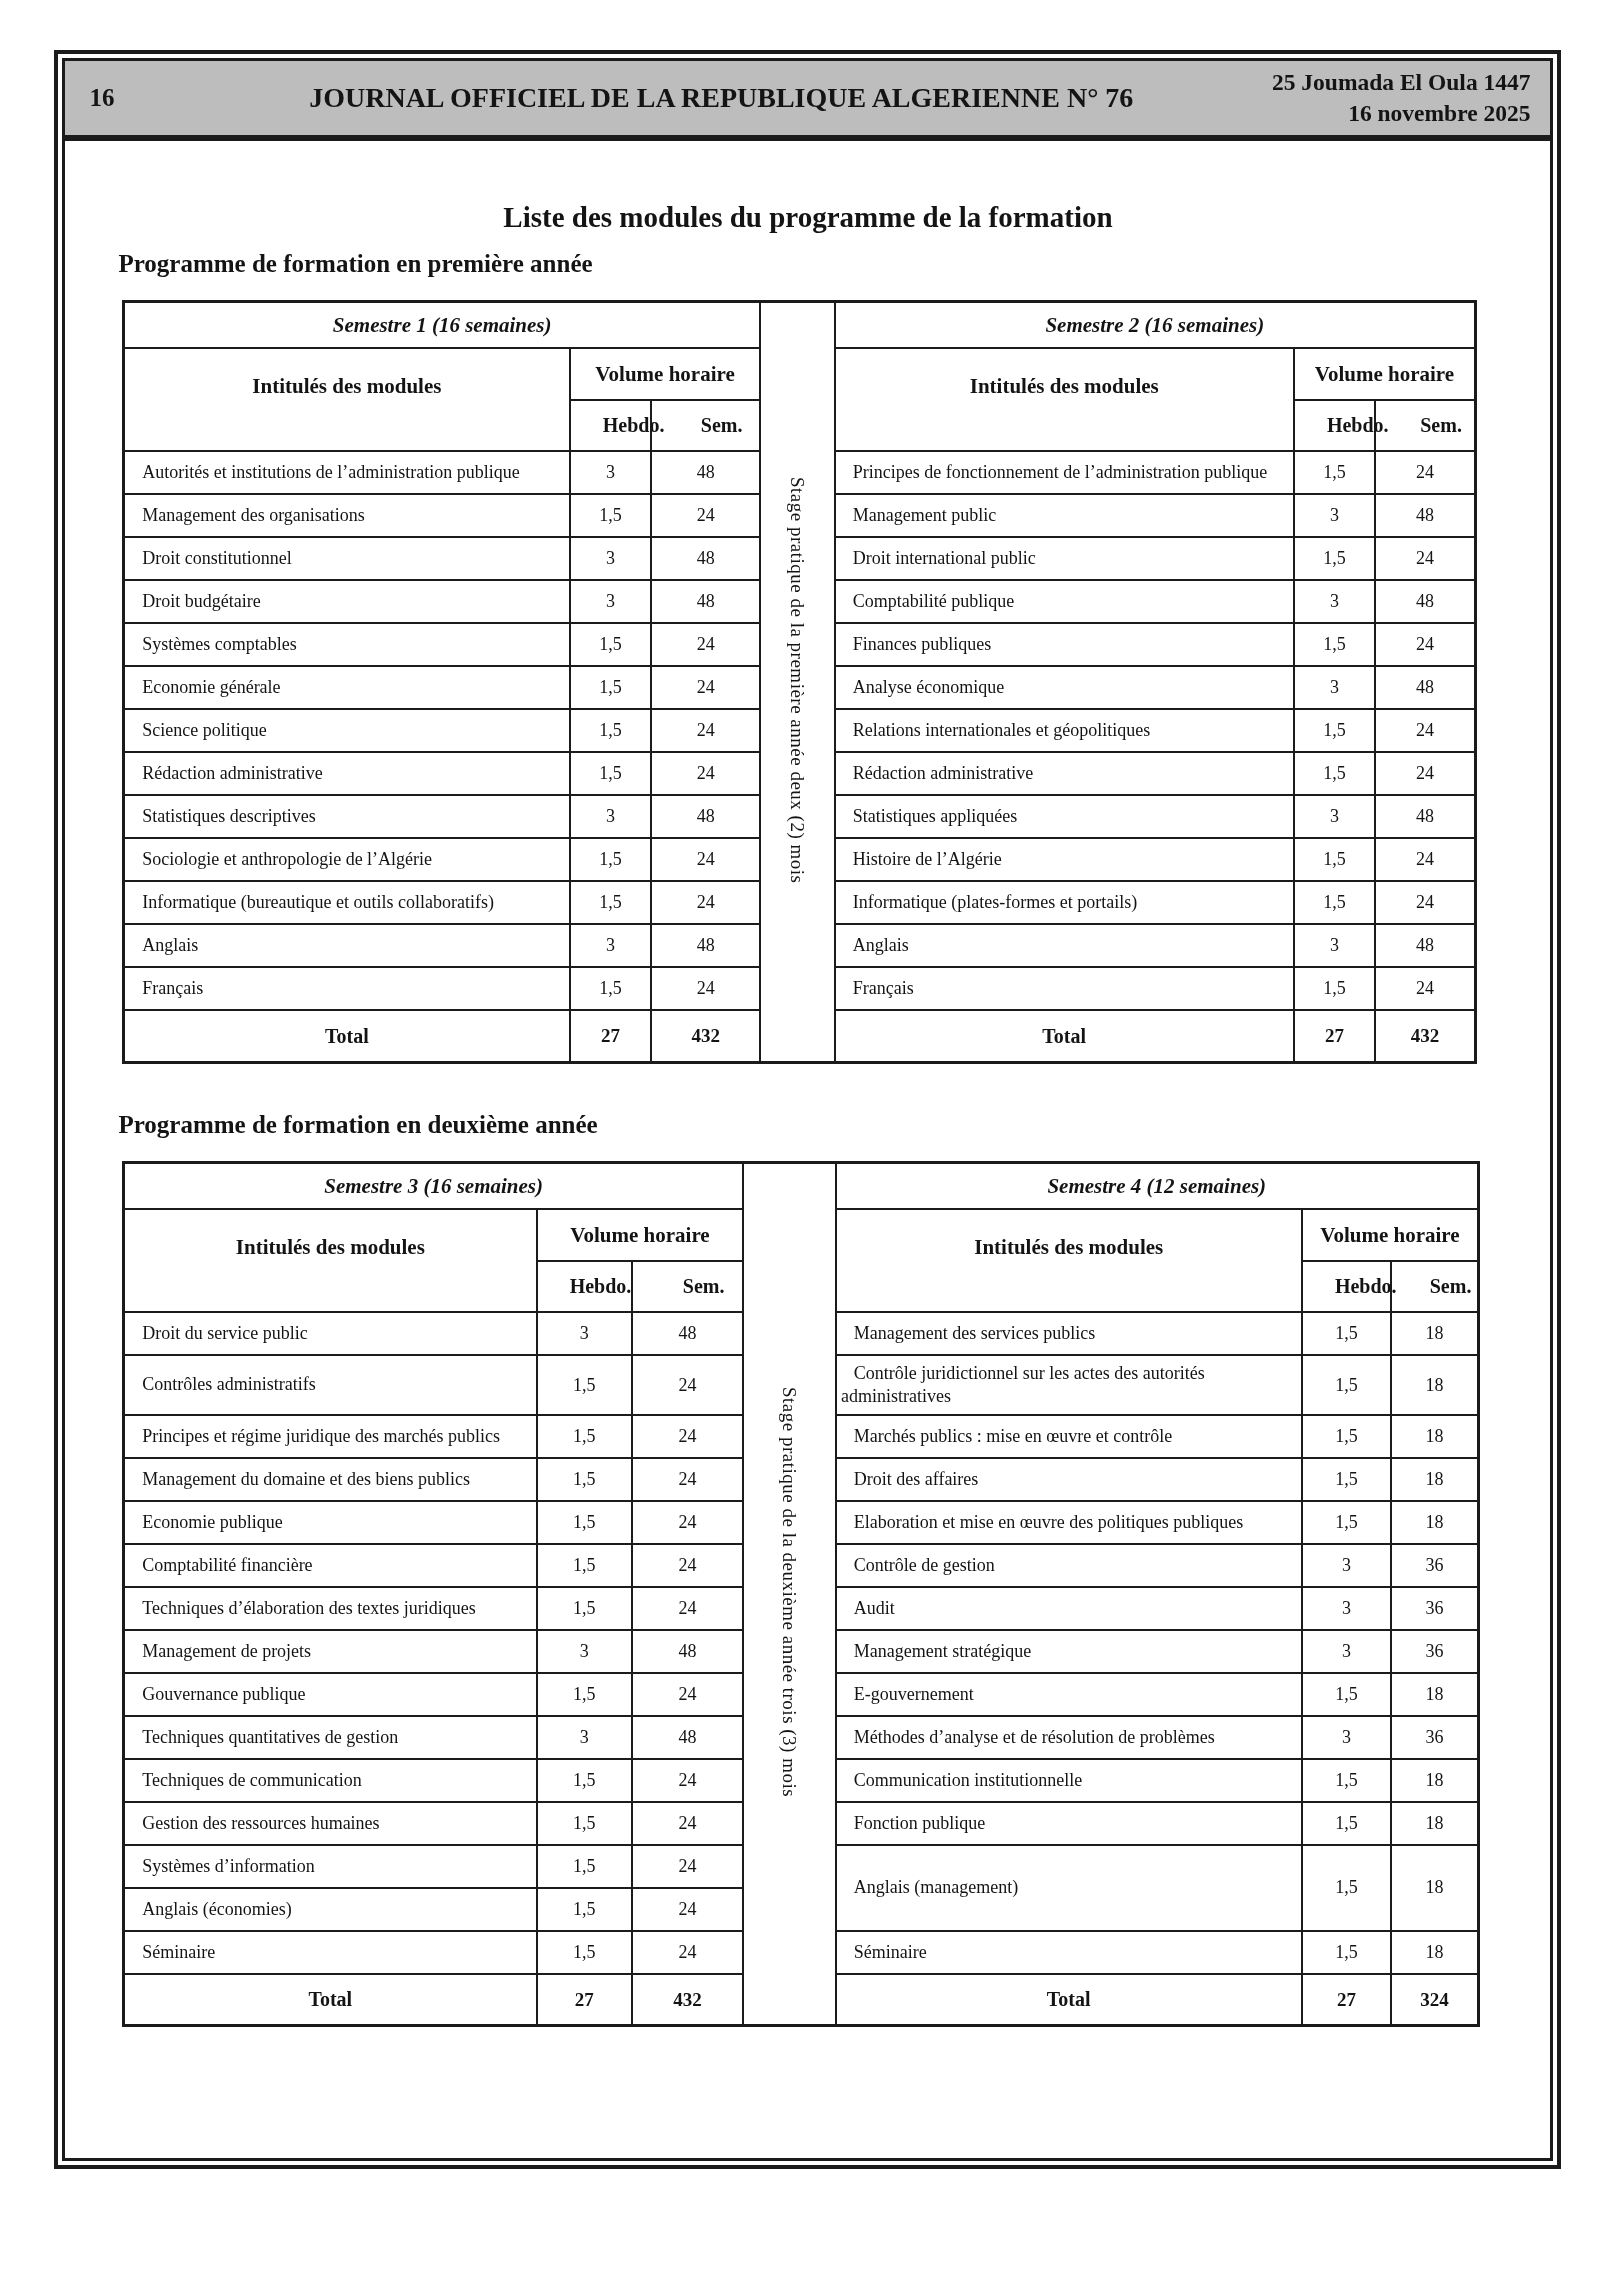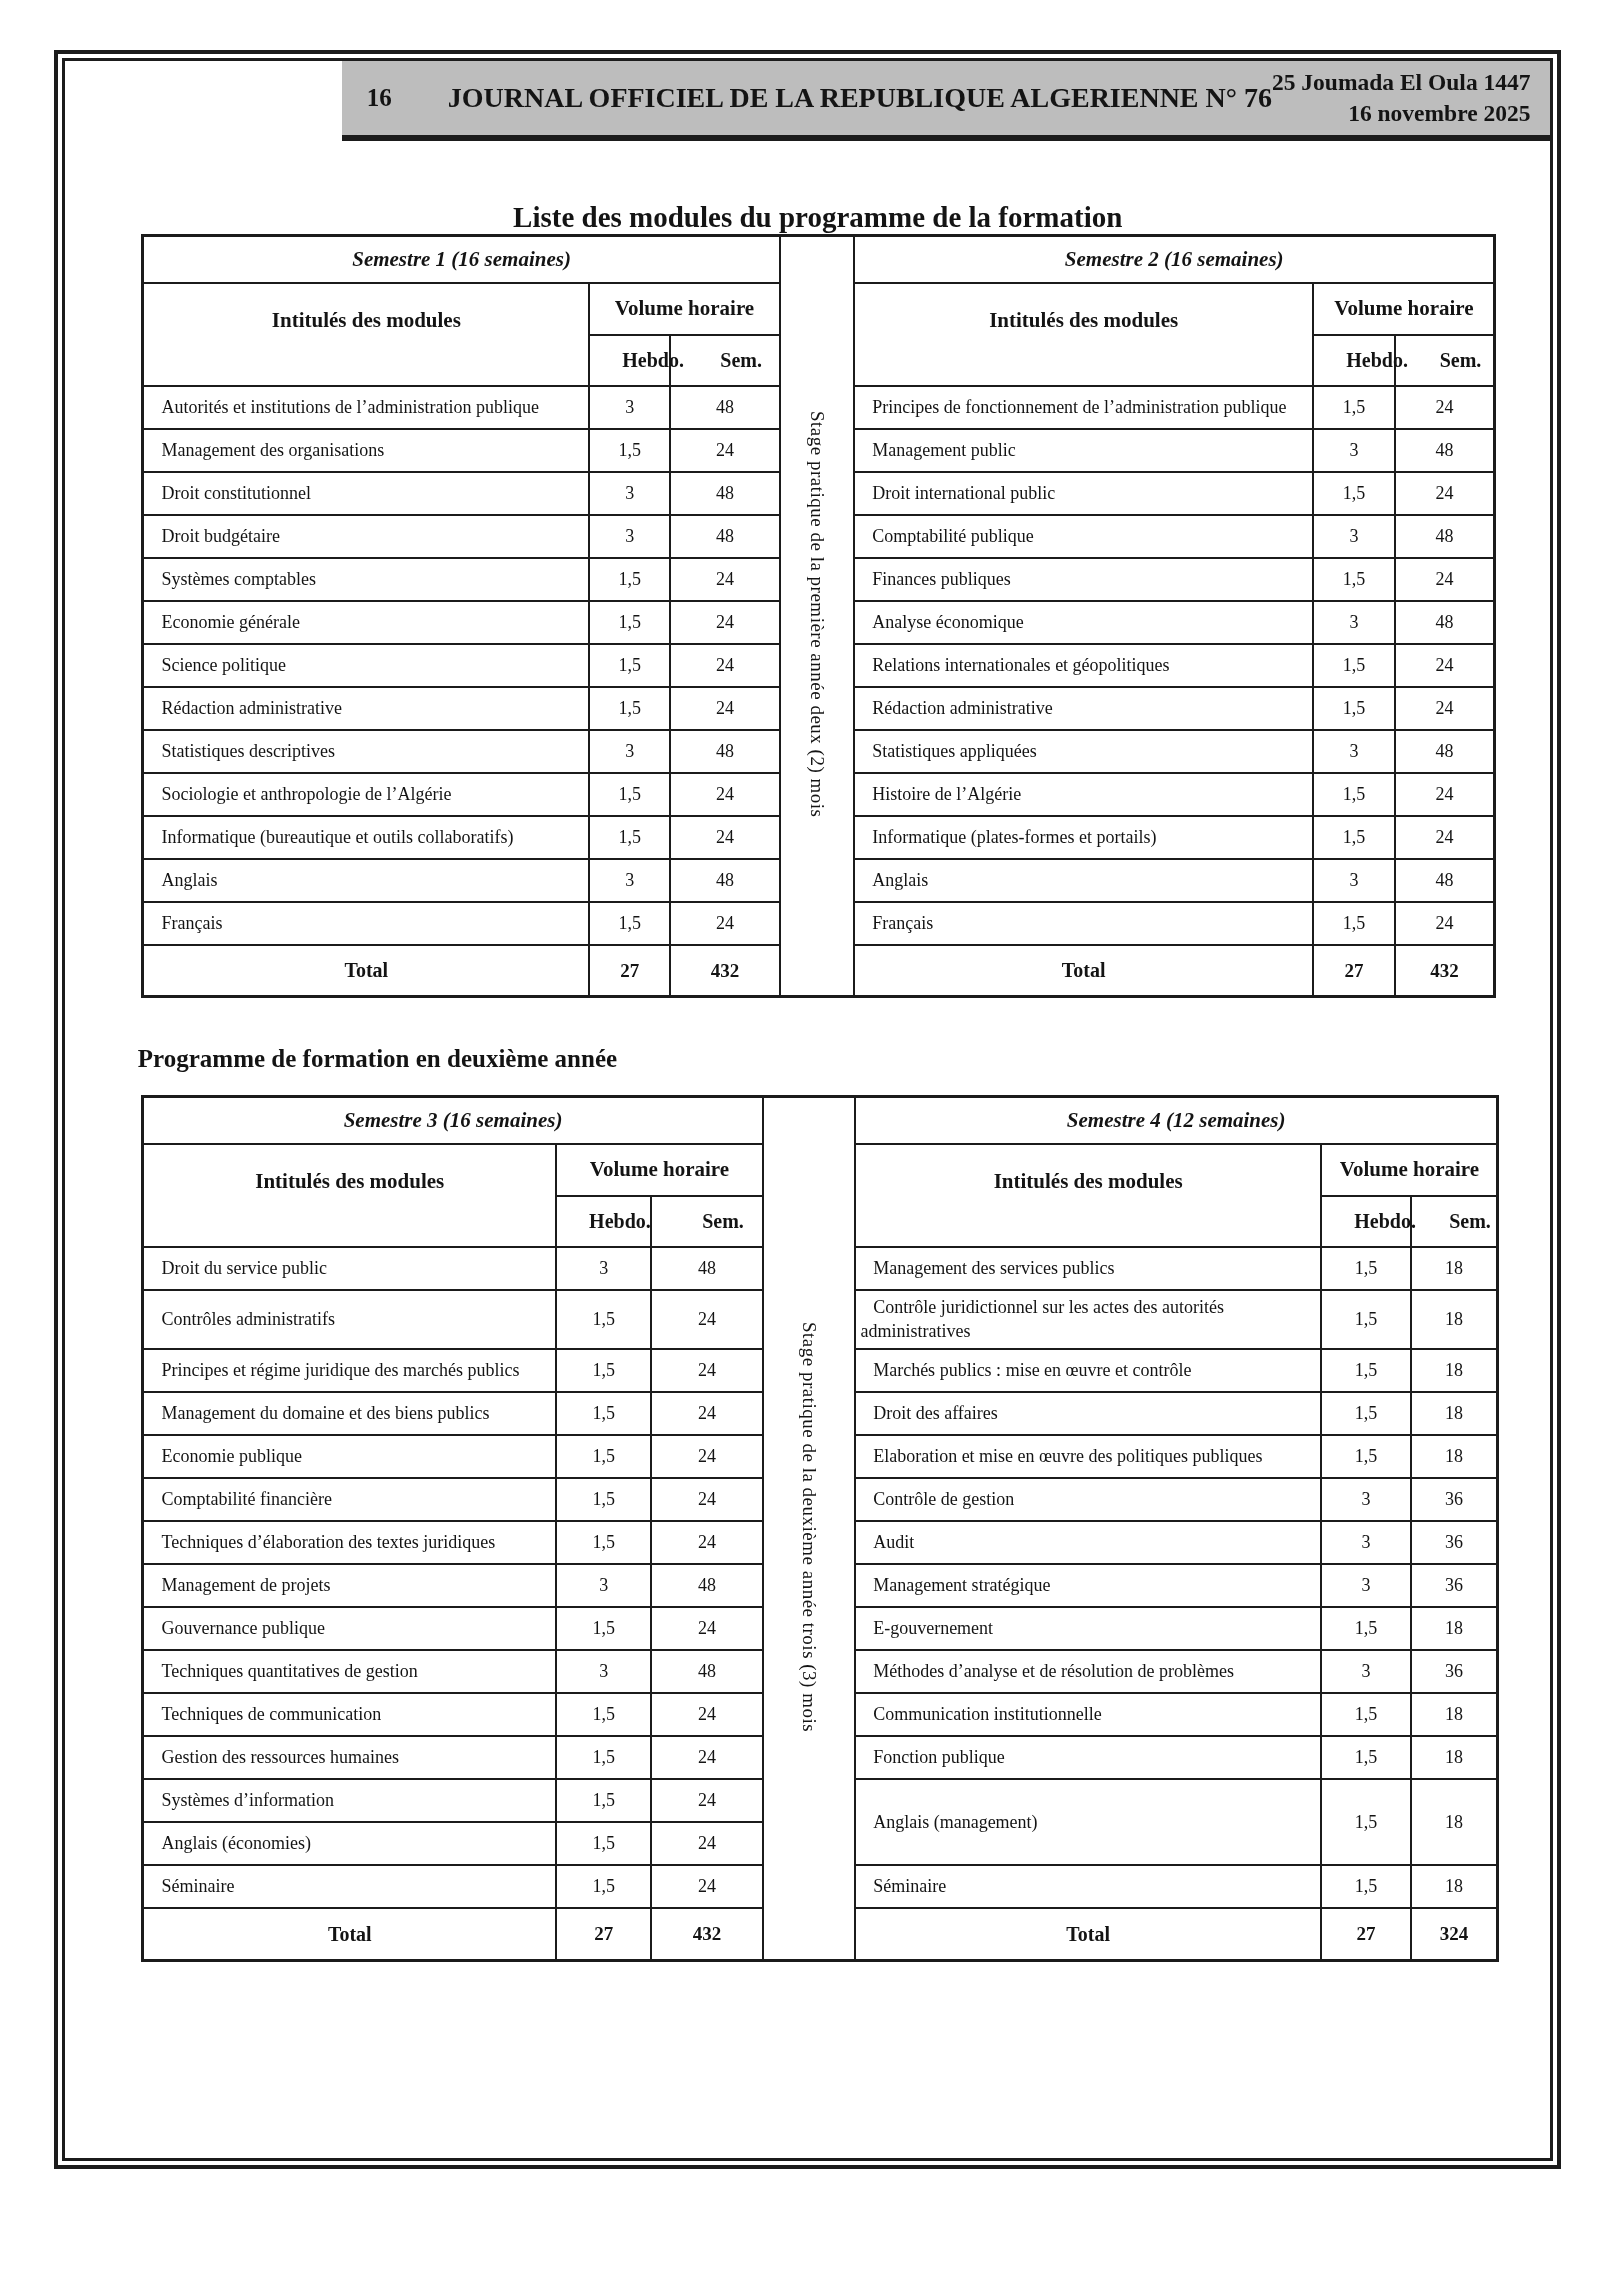--- a/index.html
+++ b/index.html
@@ -8,21 +8,21 @@
     width:1615px; height:2285px; position:relative; margin:0 auto;
     background:#ffffff; overflow:hidden;
     font-family:"Liberation Serif", serif; color:#141414;
   }
   .frame {
     position:absolute; left:54px; top:50px; right:54px; bottom:116px;
     border:4.5px solid #1b1b1b; padding:3.6px; background:#fff;
   }
   .frame-inner {
     border:3.6px solid #1b1b1b; width:100%; height:100%;
-    display:flex; flex-direction:column; background:#fff;align-items:flex-end;
+    display:flex; flex-direction:column; background:#fff;
   }
   .band {
     background:#bdbdbd; border-bottom:6.3px solid #1b1b1b;
     height:80px; flex:0 0 auto;
     display:flex; align-items:center; padding:0 16.3px 0 25px;
   }
   .band .pageno { font-weight:700; font-size:25px; width:81px; }
   .band .jtitle { flex:1; text-align:center; font-weight:700; font-size:28px; }
   .band .dates  { text-align:right; font-weight:700; font-size:23.5px; line-height:1.32; padding-right:3.6px; }
   .content { flex:1 1 auto; padding:49px 51px 0 52px; }
@@ -62,20 +62,21 @@
       <div class="jtitle">JOURNAL OFFICIEL DE LA REPUBLIQUE ALGERIENNE N° 76</div>
       <div class="dates">
         <div>25 Joumada El Oula 1447</div>
         <div>16 novembre 2025</div>
       </div>
     </div>
 
     <div class="content">
       <div class="annexe-sub">Liste des modules du programme de la formation</div>
 
+      <div class="section-title">Programme de formation en première année</div>
       <table class="group" style="width: 1355px;">
           <colgroup>
             <col style="width: 445px;">
             <col style="width: 81px;">
             <col style="width: 109px;">
             <col style="width: 74px;">
             <col style="width: 458px;">
             <col style="width: 81px;">
             <col style="width: 100px;">
           </colgroup>

